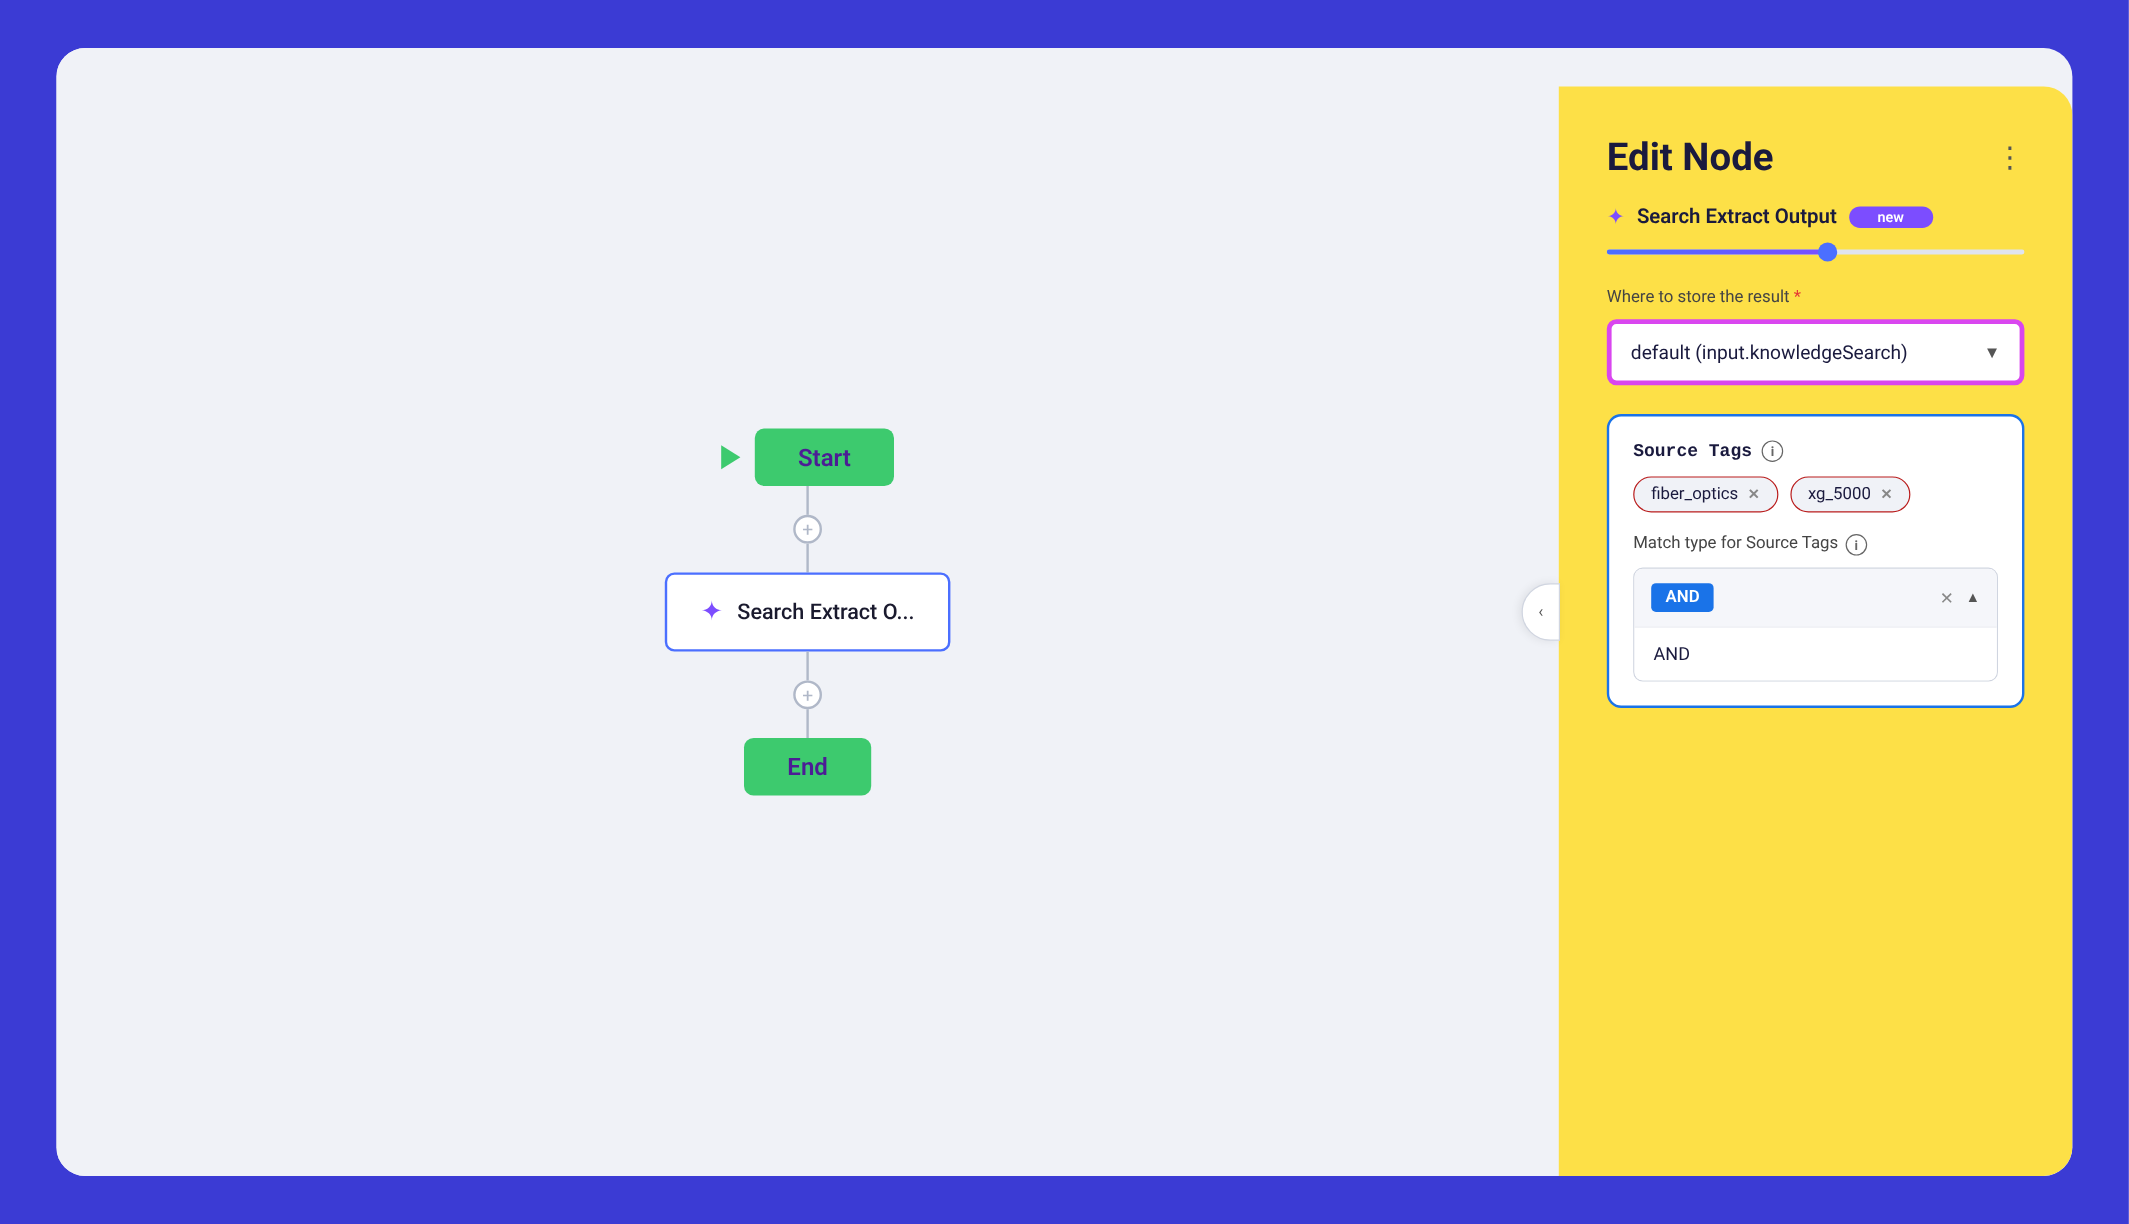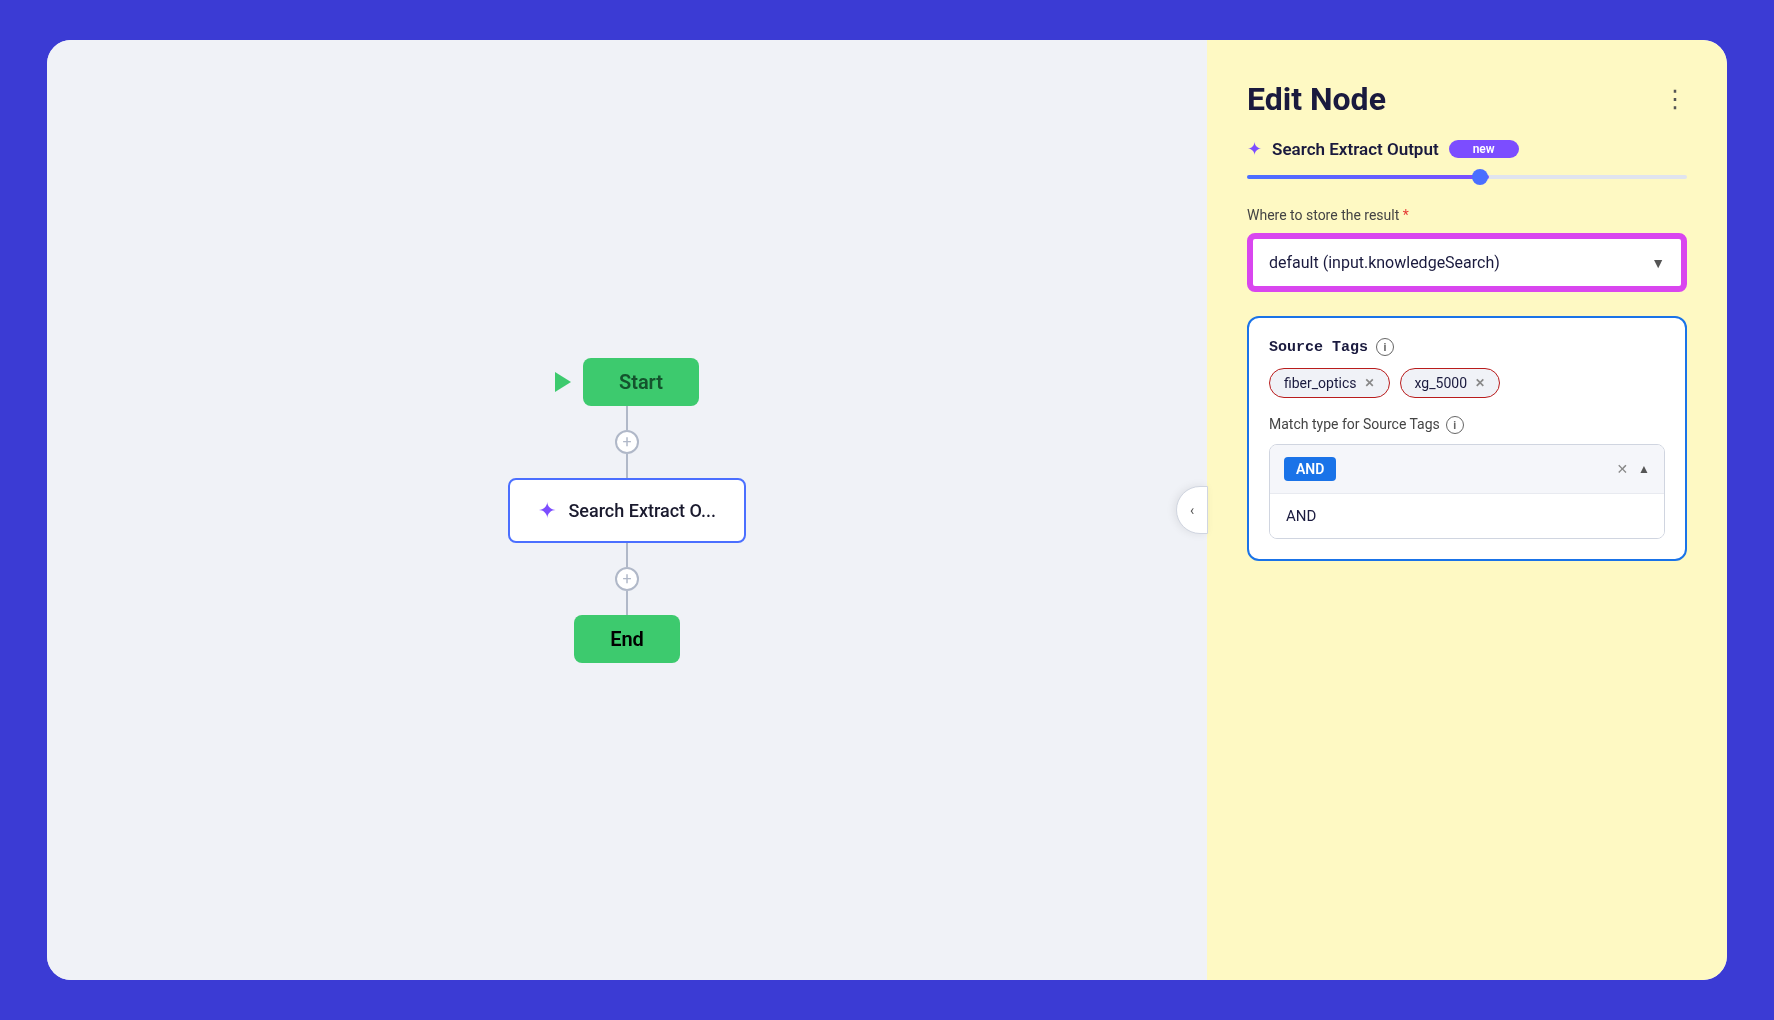--- a/index.html
+++ b/index.html
@@ -32,21 +32,21 @@
       position: relative;
     }
     .flow-container {
       display: flex;
       flex-direction: column;
       align-items: center;
       gap: 0;
     }
     .flow-node-start {
       background: #3dca6e;
-      color: #14532d;
+      color: #4c1d95;
       font-size: 20px;
       font-weight: 600;
       padding: 12px 36px;
       border-radius: 8px;
       display: flex;
       align-items: center;
       gap: 8px;
     }
     .start-wrapper {
       position: relative;
@@ -99,21 +99,21 @@
       color: #7c4dff;
       font-size: 22px;
     }
     .node-label {
       font-size: 18px;
       color: #1a1a2e;
       font-weight: 500;
     }
     .flow-node-end {
       background: #3dca6e;
-      color: #000000;
+      color: #4c1d95;
       font-size: 20px;
       font-weight: 600;
       padding: 12px 36px;
       border-radius: 8px;
     }
 
     
     .collapse-btn {
       position: absolute;
       right: -1px;
@@ -127,29 +127,30 @@
       display: flex;
       align-items: center;
       justify-content: center;
       cursor: pointer;
       z-index: 10;
       box-shadow: -2px 0 8px rgba(0,0,0,0.08);
     }
 
     
     .edit-panel {
-      width: 520px;
-      background: #fef9c3;
+      width: 428px;
+      background: #fde047;
       border-radius: 0 24px 24px 0;
       padding: 40px 40px 40px 40px;
       display: flex;
       flex-direction: column;
       gap: 0;
       overflow-y: auto;
       position: relative;
+      margin-top: 32px;
     }
     .panel-header {
       display: flex;
       justify-content: space-between;
       align-items: center;
       margin-bottom: 20px;
     }
     .panel-title {
       font-size: 32px;
       font-weight: 700;
@@ -216,21 +217,21 @@
     .field-label {
       font-size: 14px;
       color: #444;
       margin-bottom: 10px;
     }
     .field-label span.required {
       color: #e53935;
     }
     .select-field {
       width: 100%;
-      border: 6px solid #d946ef;
+      border: 4px solid #d946ef;
       border-radius: 8px;
       padding: 14px 16px;
       font-size: 16px;
       color: #1a1a3e;
       background: white;
       display: flex;
       justify-content: space-between;
       align-items: center;
       cursor: pointer;
       margin-bottom: 24px;

